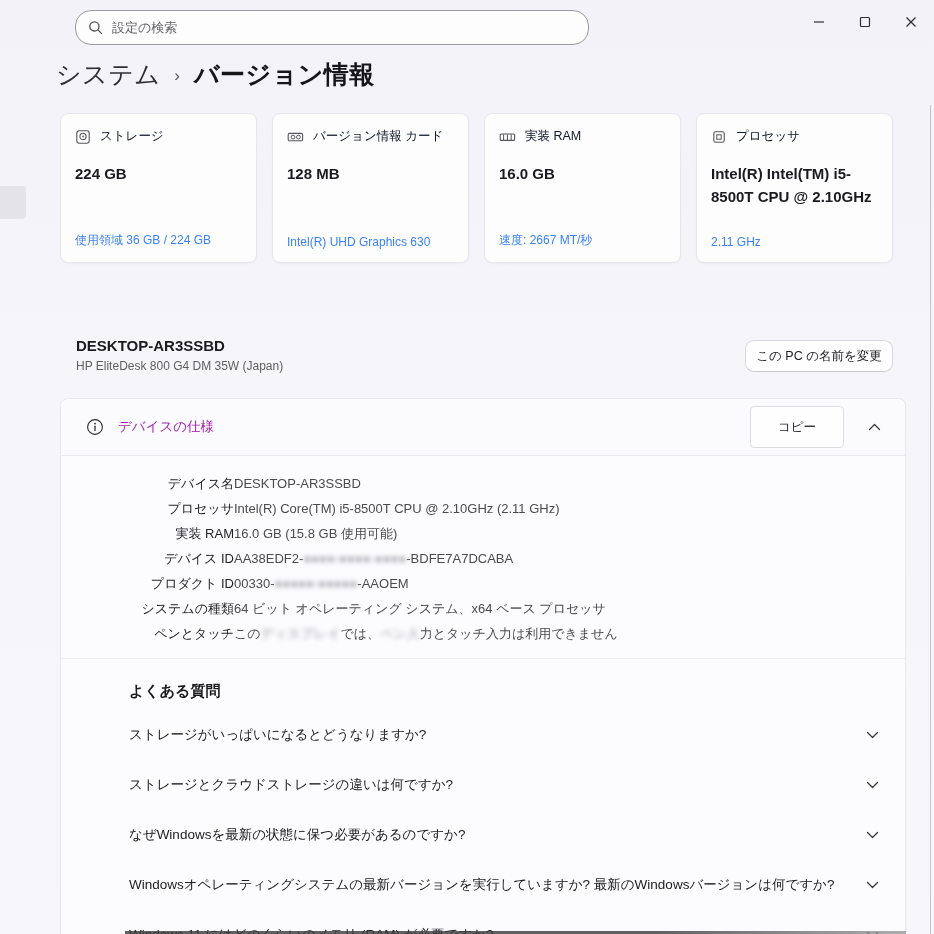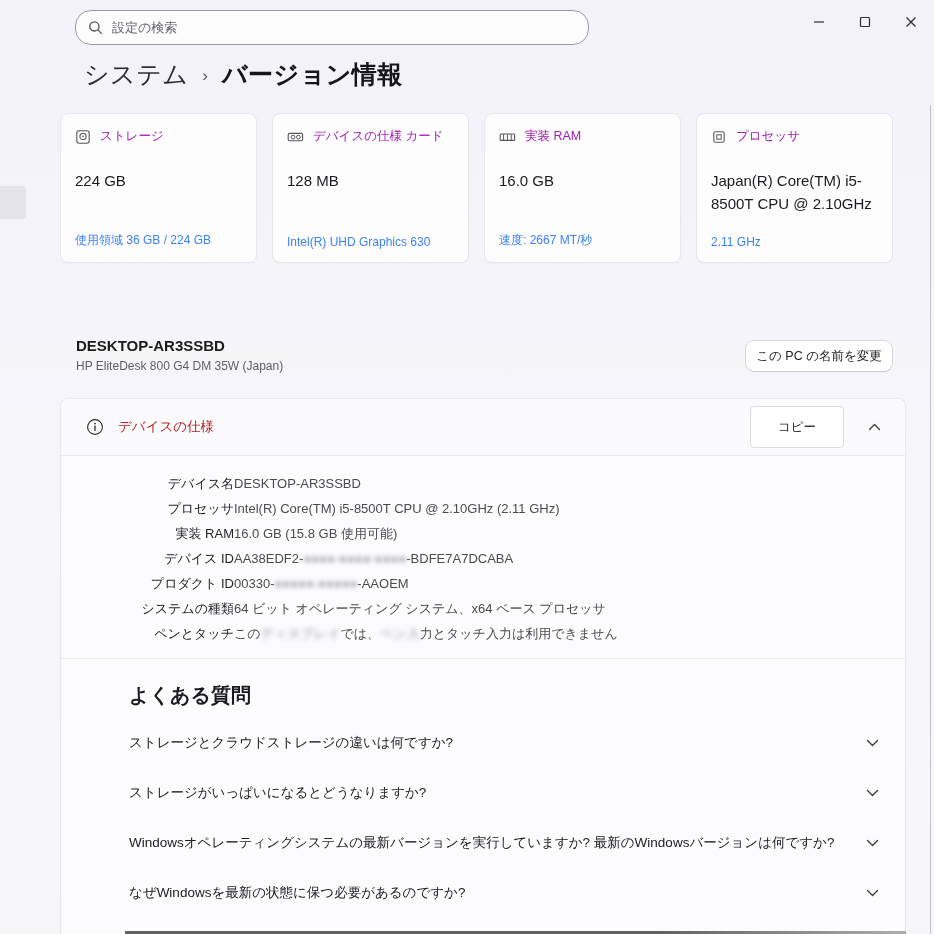--- a/index.html
+++ b/index.html
@@ -19,33 +19,33 @@
   .search-box input {
     border:none; outline:none; background:transparent; flex:1;
     font:13px "Liberation Sans","DejaVu Sans",sans-serif; color:#3c3c41;
   }
   .search-box input::placeholder { color:#5f5f64; opacity:1; }
   .win-controls { position:absolute; right:0; top:0; height:44px; display:flex; }
   .win-btn { width:46px; height:44px; display:flex; align-items:center; justify-content:center; cursor:default; }
 
   
   .breadcrumb { position:absolute; left:56px; top:58px; display:flex; align-items:center; gap:14px; }
-  .crumb-parent { font-size:25px; color:#2e2e33; letter-spacing:.5px;margin-left:28px; }
+  .crumb-parent { font-size:25px; color:#2e2e33; letter-spacing:.5px; }
   .crumb-sep { font-size:17px; color:#55555a; padding-top:3px; }
   .crumb-current { font-size:25px; font-weight:700; color:#16161a; letter-spacing:.5px; }
 
   
   .cards { position:absolute; left:60px; top:113px; width:833px; display:flex; gap:15px; }
   .card {
     width:197px; height:150px; background:#fdfdfe; border:1px solid #e7e7ed;
     border-radius:8px; position:relative; padding:14px; box-shadow:0 1px 2px rgba(0,0,0,.03);
   }
   .card-head { display:flex; align-items:center; gap:9px; color:#5b5b60; }
-  .card-label { font-size:12.5px; color:#a21caf; }
-  .card-value { margin-top:24px; font-size:15px; font-weight:400; color:#1b1b1f; line-height:1.55; width:172px; }
+  .card-label { font-size:12.5px; color:#0f172a; }
+  .card-value { margin-top:17px; font-size:15px; font-weight:700; color:#1b1b1f; line-height:1.55; width:172px; }
   .card-caption { position:absolute; left:14px; bottom:13px; font-size:12px; color:#3b82f6; white-space:nowrap; }
 
   
   .nav-sliver { position:absolute; left:0; top:186px; width:26px; height:33px; background:#e3e3e9; border-radius:0 4px 4px 0; }
 
   
   .device-head { position:absolute; left:76px; top:337px; }
   .device-name { font-size:15px; font-weight:700; color:#1b1b1f; }
   .device-model { margin-top:5px; font-size:12px; color:#5e5e63; }
   .rename-btn {
@@ -57,38 +57,38 @@
   
   .panel {
     position:absolute; left:60px; top:398px; width:846px; height:536px;
     background:#fcfcfe; border:1px solid #e8e8ee; border-bottom:none;
     border-radius:8px 8px 0 0; box-shadow:0 1px 2px rgba(0,0,0,.03);
   }
   .panel-header {
     height:57px; display:flex; align-items:center; padding:0 20px 0 25px;
     border-bottom:1px solid #e9e9ef; background:#fbfbfd; border-radius:8px 8px 0 0;
   }
-  .panel-title { margin-left:14px; font-size:13.5px; color:#b91c1c; }
+  .panel-title { margin-left:14px; font-size:13.5px; color:#a21caf; }
   .copy-btn {
     margin-left:auto; width:94px; height:42px; background:#fefeff;
     border:1px solid #dcdce2; border-bottom-color:#cccd2; border-radius:4px;
     font:12.5px "Liberation Sans","DejaVu Sans",sans-serif; color:#222226; cursor:default;
   }
   .panel-chevron { margin-left:24px; margin-right:4px; display:flex; align-items:center; cursor:default; }
 
   .spec-rows { padding:15px 0 0 68px; }
   .spec-row { display:flex; height:25px; align-items:center; font-size:13px; }
   .spec-label { width:105px; color:#1f1f24; flex:none;text-align:right; }
   .spec-value { color:#4a4a50; }
   .blurred { filter:blur(2.6px); color:#9a9aa2; }
   .spec-sep { margin-top:12px; border-top:1px solid #ebebf1; }
 
   
   .faq { padding:23px 0 0 0; }
-  .faq-title { margin-left:68px; font-size:20px; font-weight:700; color:#1b1b1f; }
+  .faq-title { margin-left:68px; font-size:15px; font-weight:700; color:#1b1b1f; }
   .faq-list { margin-top:9px; }
   .faq-row { height:50px; display:flex; align-items:center; padding:0 26px 0 68px; cursor:default; }
   .faq-q { font-size:13.5px; color:#202025; flex:1; }
   .faq-chevron { display:flex; align-items:center; }
 
   
   .bottom-edge { position:absolute; left:125px; bottom:0; width:781px; height:3px;
     background:linear-gradient(to right,#3a3a3a 0%,#3a3a3a 68%,#9a9a9a 100%); opacity:.8; }
   .right-edge { position:absolute; right:3px; top:105px; bottom:0; width:1px; background:#b9b9c1; opacity:.85; }
 
@@ -155,21 +155,21 @@
 
     <div class="card">
       <div class="card-head">
         <span>
           <svg width="17" height="16" viewBox="0 0 17 16">
               <rect x="1.2" y="4.4" width="14.4" height="7.4" rx="1.4" fill="none" stroke="#55555a" stroke-width="1.1"></rect>
               <circle cx="6" cy="8.1" r="1.9" fill="none" stroke="#55555a" stroke-width="1"></circle>
               <circle cx="11.4" cy="8.1" r="1.9" fill="none" stroke="#55555a" stroke-width="1"></circle>
             </svg>
         </span>
-        <span class="card-label">デバイスの仕様 カード</span>
+        <span class="card-label">バージョン情報 カード</span>
       </div>
       <div class="card-value">128 MB</div>
       <div class="card-caption">Intel(R) UHD Graphics 630</div>
     </div>
 
     <div class="card">
       <div class="card-head">
         <span>
           <svg width="17" height="16" viewBox="0 0 17 16">
               <rect x="1.2" y="5" width="14.4" height="6.4" rx="1" fill="none" stroke="#55555a" stroke-width="1.1"></rect>
@@ -187,21 +187,21 @@
     <div class="card">
       <div class="card-head">
         <span>
           <svg width="16" height="16" viewBox="0 0 16 16">
               <rect x="2.8" y="2.8" width="10.4" height="10.4" rx="1.8" fill="none" stroke="#55555a" stroke-width="1.1"></rect>
               <rect x="5.8" y="5.8" width="4.4" height="4.4" fill="none" stroke="#55555a" stroke-width="1"></rect>
             </svg>
         </span>
         <span class="card-label">プロセッサ</span>
       </div>
-      <div class="card-value">Japan(R) Core(TM) i5-8500T CPU @ 2.10GHz</div>
+      <div class="card-value">Intel(R) Intel(TM) i5-8500T CPU @ 2.10GHz</div>
       <div class="card-caption">2.11 GHz</div>
     </div>
   </div>
 
   <div class="device-head">
     <div class="device-name">DESKTOP-AR3SSBD</div>
     <div class="device-model">HP EliteDesk 800 G4 DM 35W (Japan)</div>
   </div>
   <button class="rename-btn">この PC の名前を変更</button>
 
@@ -260,45 +260,45 @@
         </span>
       </div>
     </div>
 
     <div class="spec-sep"></div>
 
     <div class="faq">
       <div class="faq-title">よくある質問</div>
       <div class="faq-list">
         <div class="faq-row">
+          <span class="faq-q">ストレージがいっぱいになるとどうなりますか?</span>
+          <span class="faq-chevron">
+            <svg width="13" height="8" viewBox="0 0 13 8">
+                <polyline points="1.5,1.5 6.5,6.5 11.5,1.5" fill="none" stroke="#3a3a3e" stroke-width="1.3" stroke-linecap="round" stroke-linejoin="round"></polyline>
+              </svg>
+          </span>
+        </div>
+        <div class="faq-row">
           <span class="faq-q">ストレージとクラウドストレージの違いは何ですか?</span>
           <span class="faq-chevron">
             <svg width="13" height="8" viewBox="0 0 13 8">
                 <polyline points="1.5,1.5 6.5,6.5 11.5,1.5" fill="none" stroke="#3a3a3e" stroke-width="1.3" stroke-linecap="round" stroke-linejoin="round"></polyline>
               </svg>
           </span>
         </div>
         <div class="faq-row">
-          <span class="faq-q">ストレージがいっぱいになるとどうなりますか?</span>
+          <span class="faq-q">なぜWindowsを最新の状態に保つ必要があるのですか?</span>
           <span class="faq-chevron">
             <svg width="13" height="8" viewBox="0 0 13 8">
                 <polyline points="1.5,1.5 6.5,6.5 11.5,1.5" fill="none" stroke="#3a3a3e" stroke-width="1.3" stroke-linecap="round" stroke-linejoin="round"></polyline>
               </svg>
           </span>
         </div>
         <div class="faq-row">
           <span class="faq-q">Windowsオペレーティングシステムの最新バージョンを実行していますか? 最新のWindowsバージョンは何ですか?</span>
-          <span class="faq-chevron">
-            <svg width="13" height="8" viewBox="0 0 13 8">
-                <polyline points="1.5,1.5 6.5,6.5 11.5,1.5" fill="none" stroke="#3a3a3e" stroke-width="1.3" stroke-linecap="round" stroke-linejoin="round"></polyline>
-              </svg>
-          </span>
-        </div>
-        <div class="faq-row">
-          <span class="faq-q">なぜWindowsを最新の状態に保つ必要があるのですか?</span>
           <span class="faq-chevron">
             <svg width="13" height="8" viewBox="0 0 13 8">
                 <polyline points="1.5,1.5 6.5,6.5 11.5,1.5" fill="none" stroke="#3a3a3e" stroke-width="1.3" stroke-linecap="round" stroke-linejoin="round"></polyline>
               </svg>
           </span>
         </div>
         <div class="faq-row">
           <span class="faq-q">Windows 11 にはどのくらいのメモリ (RAM) が必要ですか?</span>
           <span class="faq-chevron">
             <svg width="13" height="8" viewBox="0 0 13 8">

